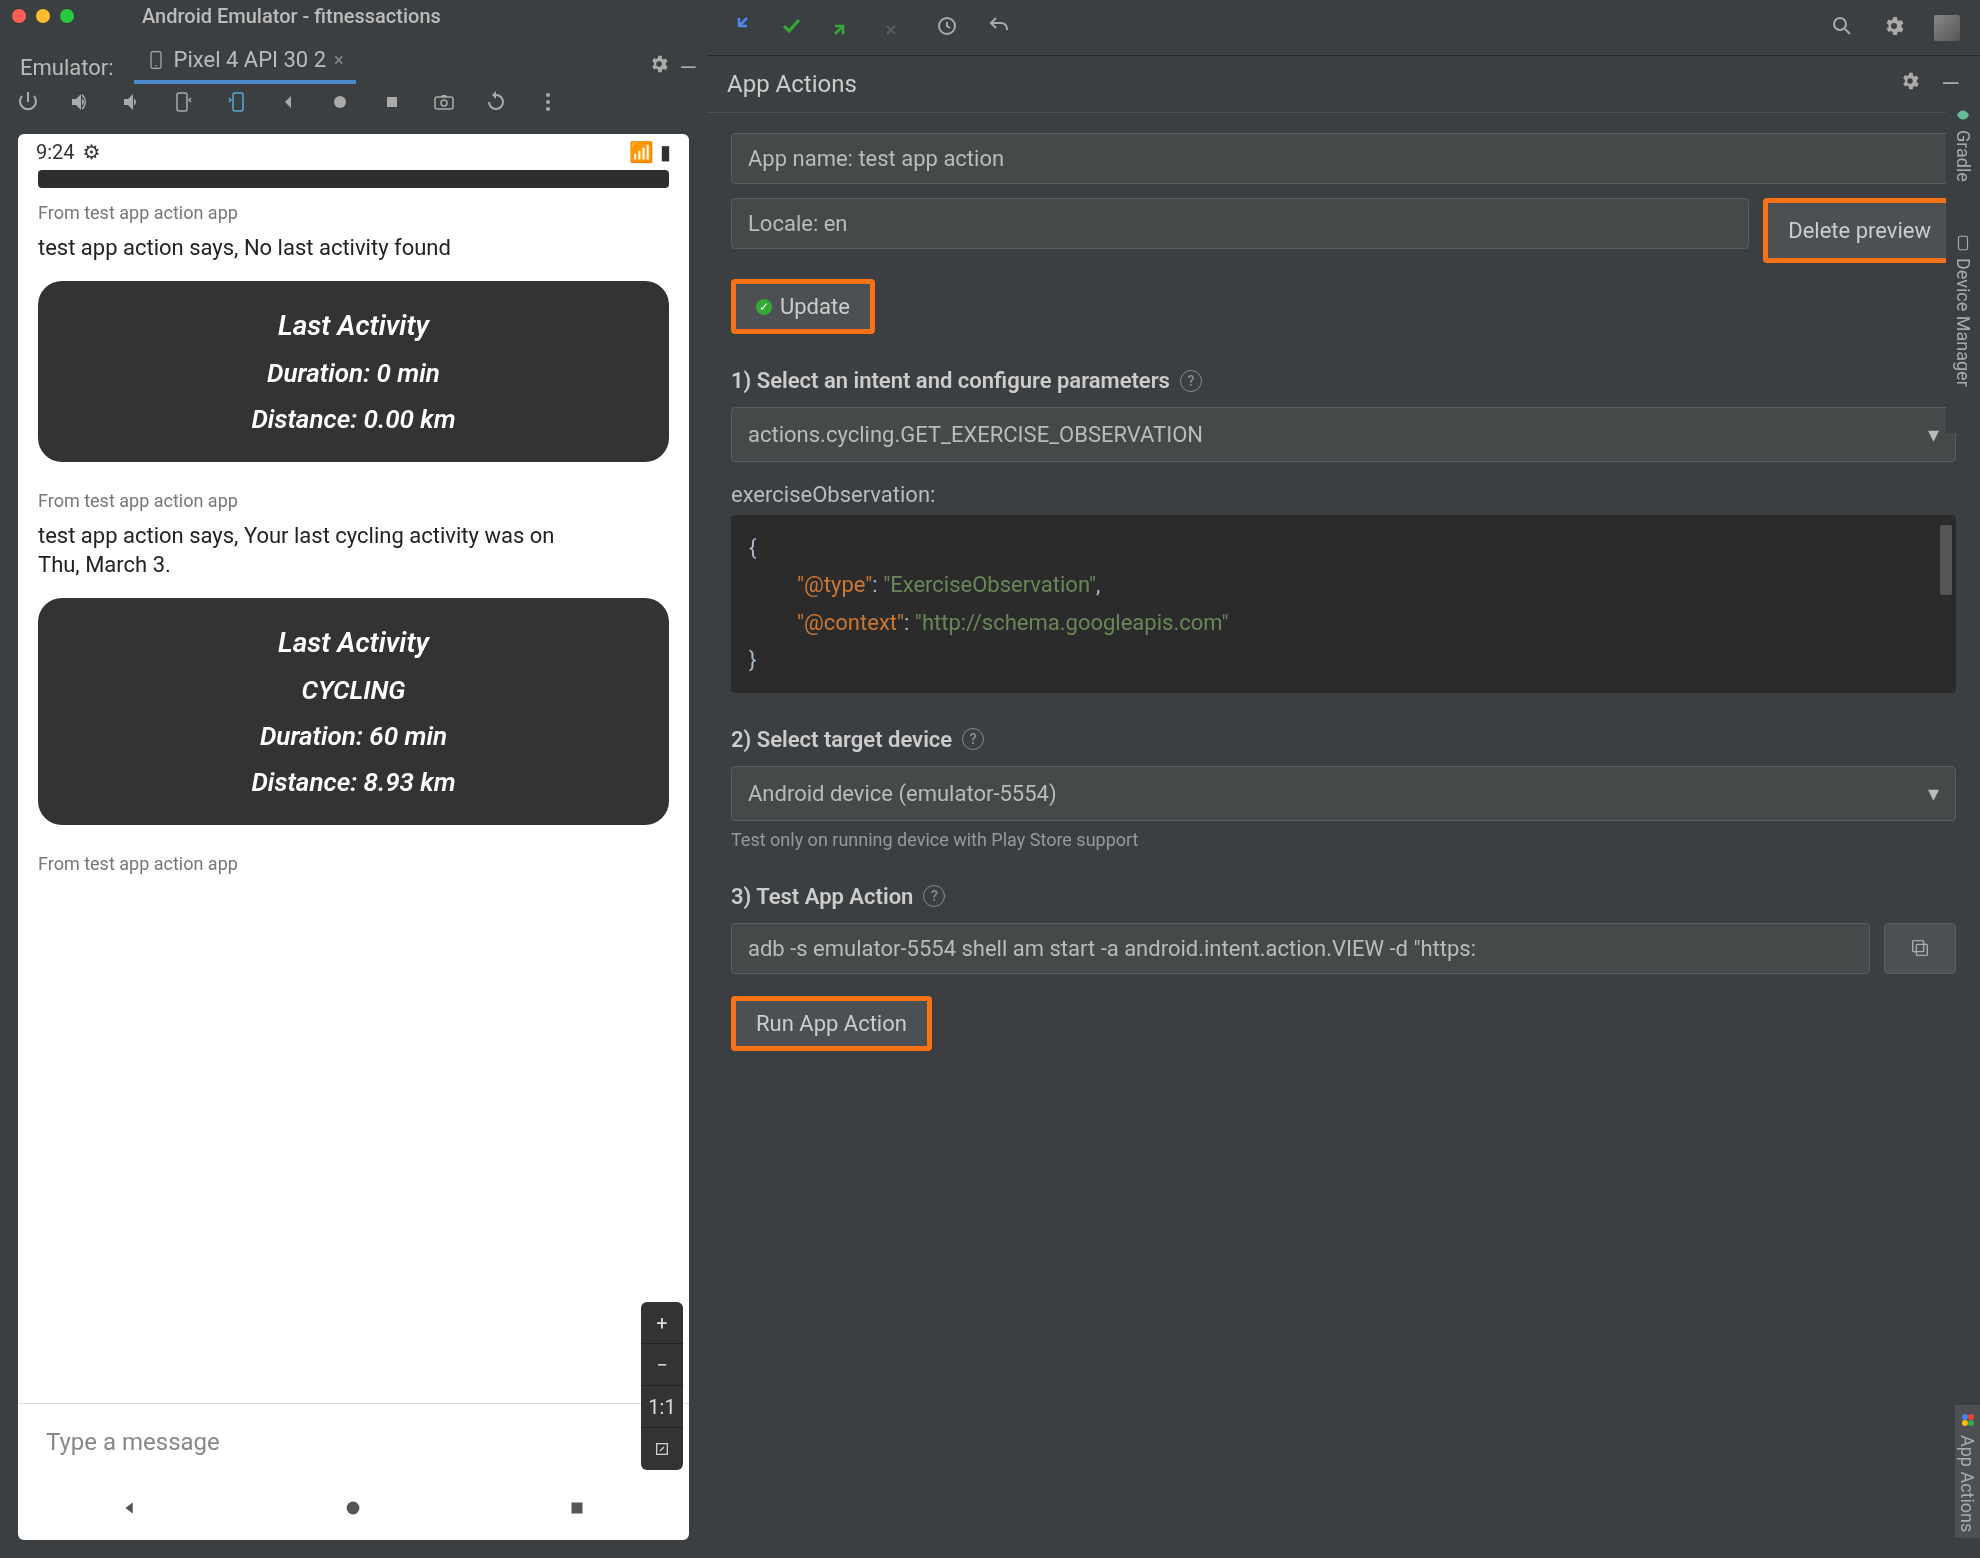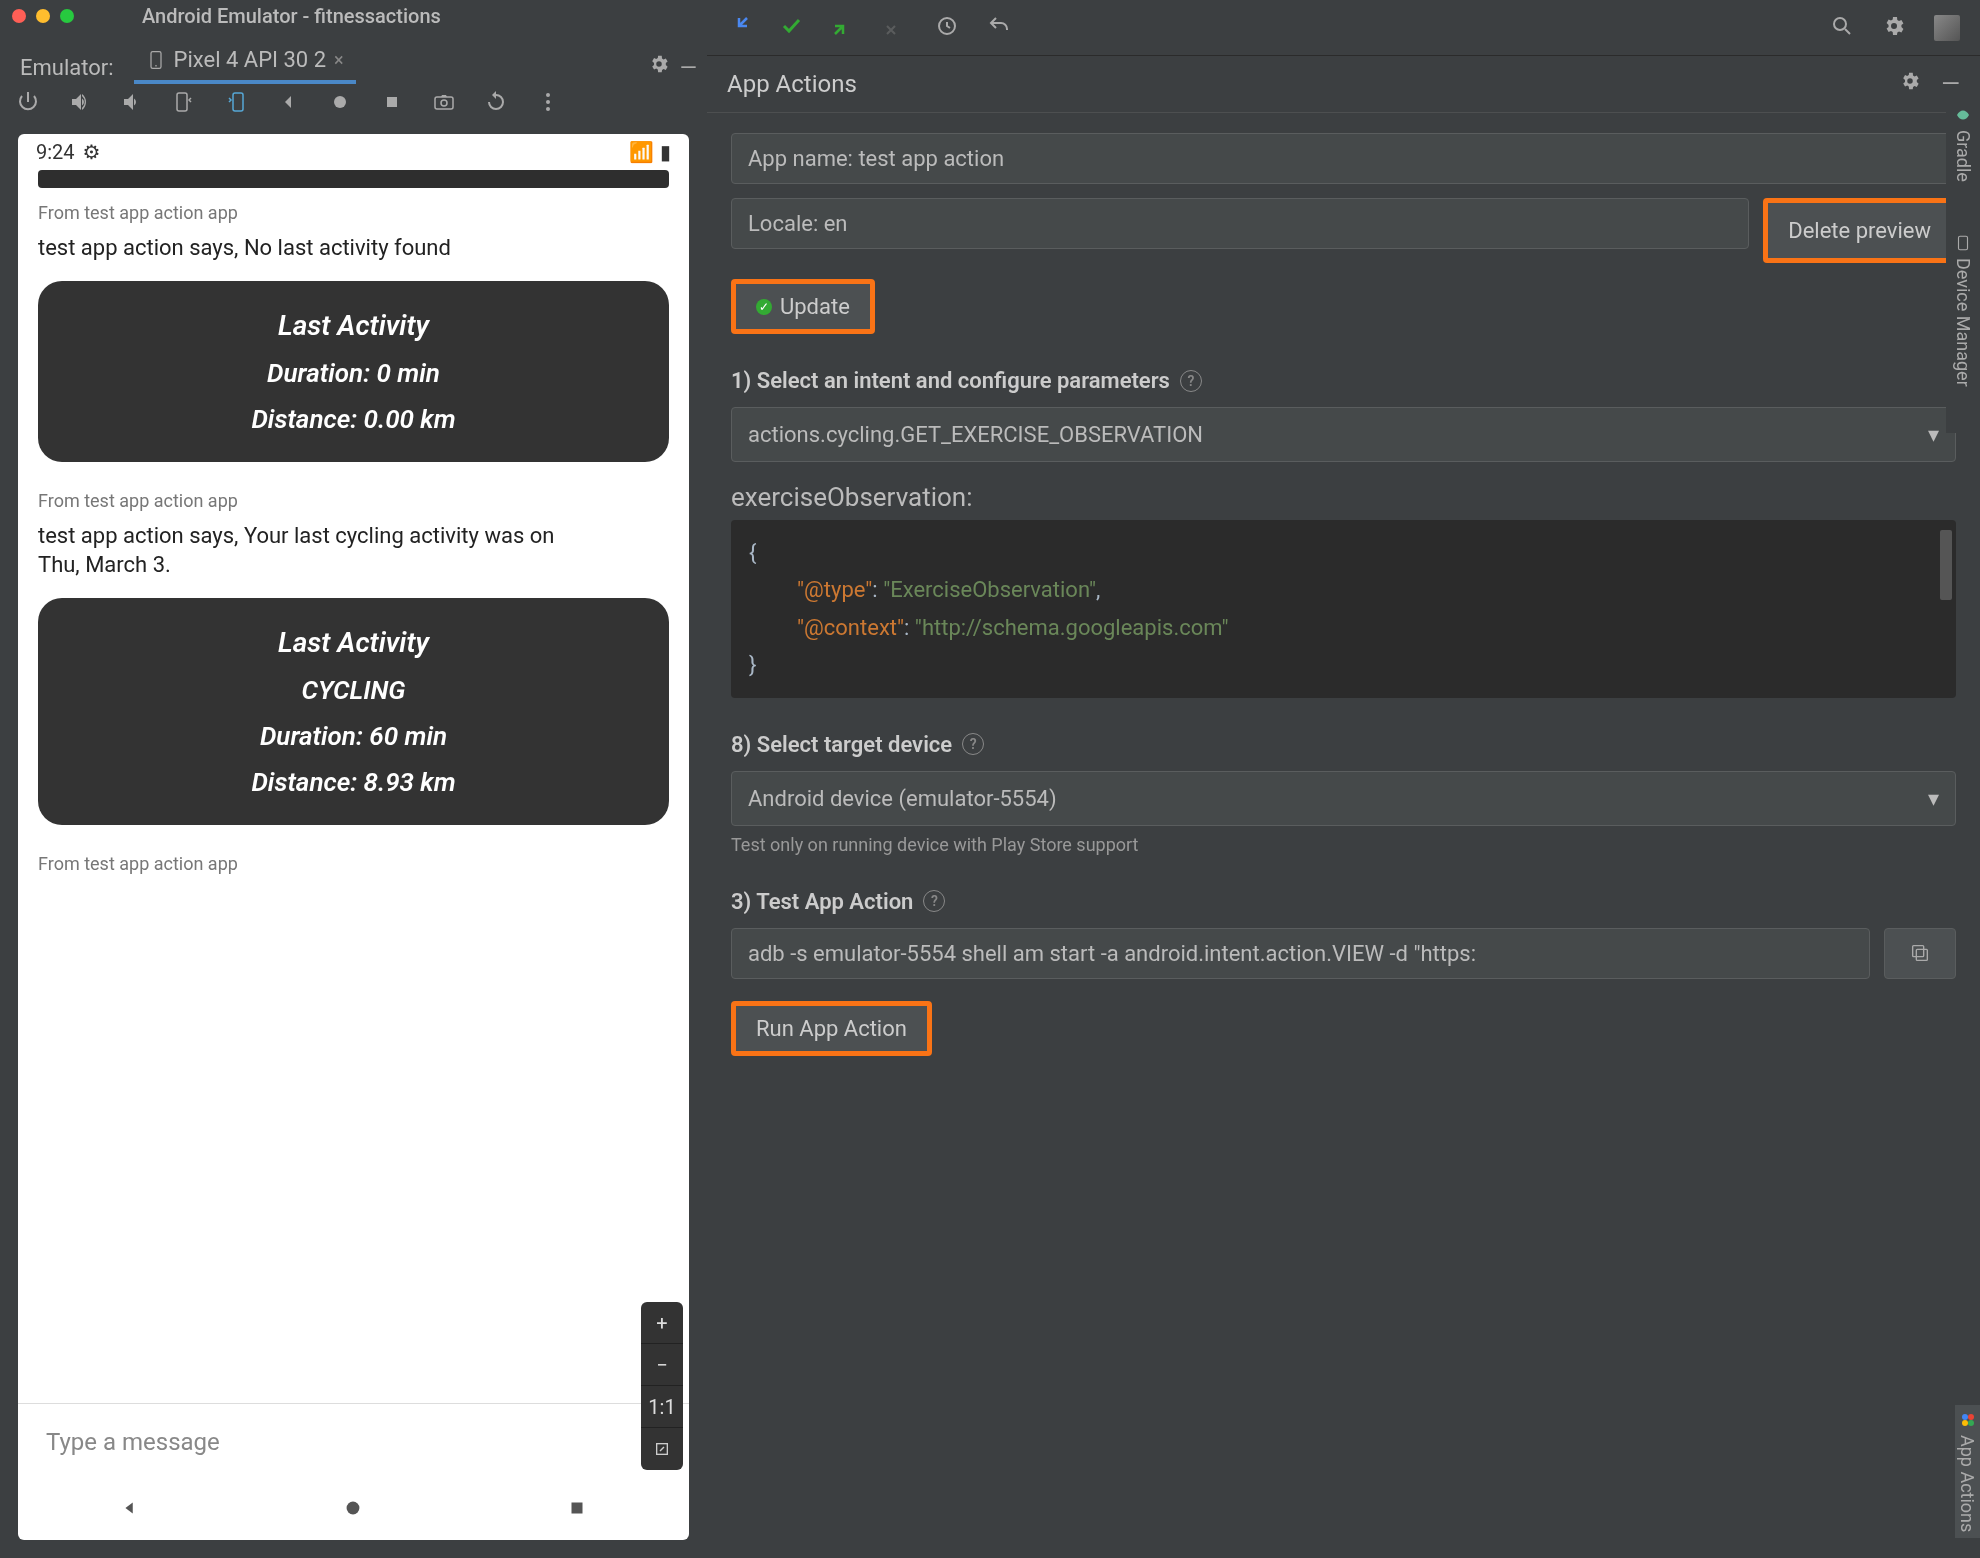--- a/index.html
+++ b/index.html
@@ -42,21 +42,21 @@
 .app-actions-header { display: flex; align-items: center; padding: 14px 20px; color: #ccc; font-size: 24px; border-bottom: 1px solid #4d4f50; }
 .app-actions-body { padding: 20px 24px; color: #bbb; font-size: 22px; overflow-y: auto; flex: 1; }
 .field { background: #45494a; border: 1px solid #5a5d5e; border-radius: 4px; padding: 12px 16px; font-size: 22px; color: #bbb; margin-bottom: 14px; }
 .row2 { display: flex; gap: 14px; }
 .row2 .field { flex: 1; }
 .btn { background: #4c5052; border: 5px solid #f97316; border-radius: 4px; padding: 10px 20px; color: #ccc; font-size: 22px; cursor: pointer; display: inline-flex; align-items: center; gap: 8px; }
 .btn .ok { width: 16px; height: 16px; border-radius: 50%; background: #3a3; color: #fff; display: inline-flex; align-items: center; justify-content: center; font-size: 12px; }
 .section-h { font-weight: 600; color: #ccc; margin: 34px 0 14px; display: flex; align-items: center; gap: 10px; }
 .q { width: 22px; height: 22px; border: 1.5px solid #888; border-radius: 50%; display: inline-flex; align-items: center; justify-content: center; font-size: 14px; color: #888; }
 .dropdown { background: #45494a; border: 1px solid #5a5d5e; border-radius: 4px; padding: 14px 16px; display: flex; align-items: center; justify-content: space-between; color: #bbb; font-size: 22px; cursor: pointer; }
-.json-label { color: #bbb; margin: 20px 0 8px; font-size: 26px; }
+.json-label { color: #bbb; margin: 20px 0 8px; font-size: 22px; }
 .codebox { background: #2b2b2b; border-radius: 4px; padding: 14px 18px; font-family: "Menlo", "Consolas", monospace; font-size: 22px; line-height: 1.7; color: #a9b7c6; position: relative; }
 .codebox .brace { color: #a9b7c6; }
 .codebox .key { color: #cc7832; }
 .codebox .str { color: #6a8759; }
 .scroll-thumb { position: absolute; right: 4px; top: 10px; width: 12px; height: 70px; background: #555; border-radius: 2px; }
 .hint { font-size: 18px; color: #999; margin-top: 8px; }
 .adb-row { display: flex; gap: 14px; align-items: stretch; }
 .adb-row .field { flex: 1; margin: 0; }
 .copy-btn { width: 72px; background: #4c5052; border: 1px solid #5a5d5e; border-radius: 4px; display: flex; align-items: center; justify-content: center; cursor: pointer; }
 .side-tabs { position: absolute; right: 0; top: 90px; width: 34px; background: #3c3f41; display: flex; flex-direction: column; align-items: center; gap: 40px; padding-top: 10px; }
@@ -258,21 +258,21 @@
     <div class="json-label">exerciseObservation:</div>
     <div class="codebox">
       <div class="scroll-thumb"></div>
       <div><span class="brace">{</span></div>
       <div style="padding-left:48px"><span class="key">"@type"</span><span>: </span><span class="str">"ExerciseObservation"</span><span>,</span></div>
       <div style="padding-left:48px"><span class="key">"@context"</span><span>: </span><span class="str">"http://schema.googleapis.com"</span></div>
       <div><span class="brace">}</span></div>
     </div>
 
     <div class="section-h">
-      <span>8) Select target device</span>
+      <span>2) Select target device</span>
       <span class="q">?</span>
     </div>
     <div class="dropdown">
       <span>Android device (emulator-5554)</span>
       <span>▾</span>
     </div>
     <div class="hint">Test only on running device with Play Store support</div>
 
     <div class="section-h">
       <span>3) Test App Action</span>

